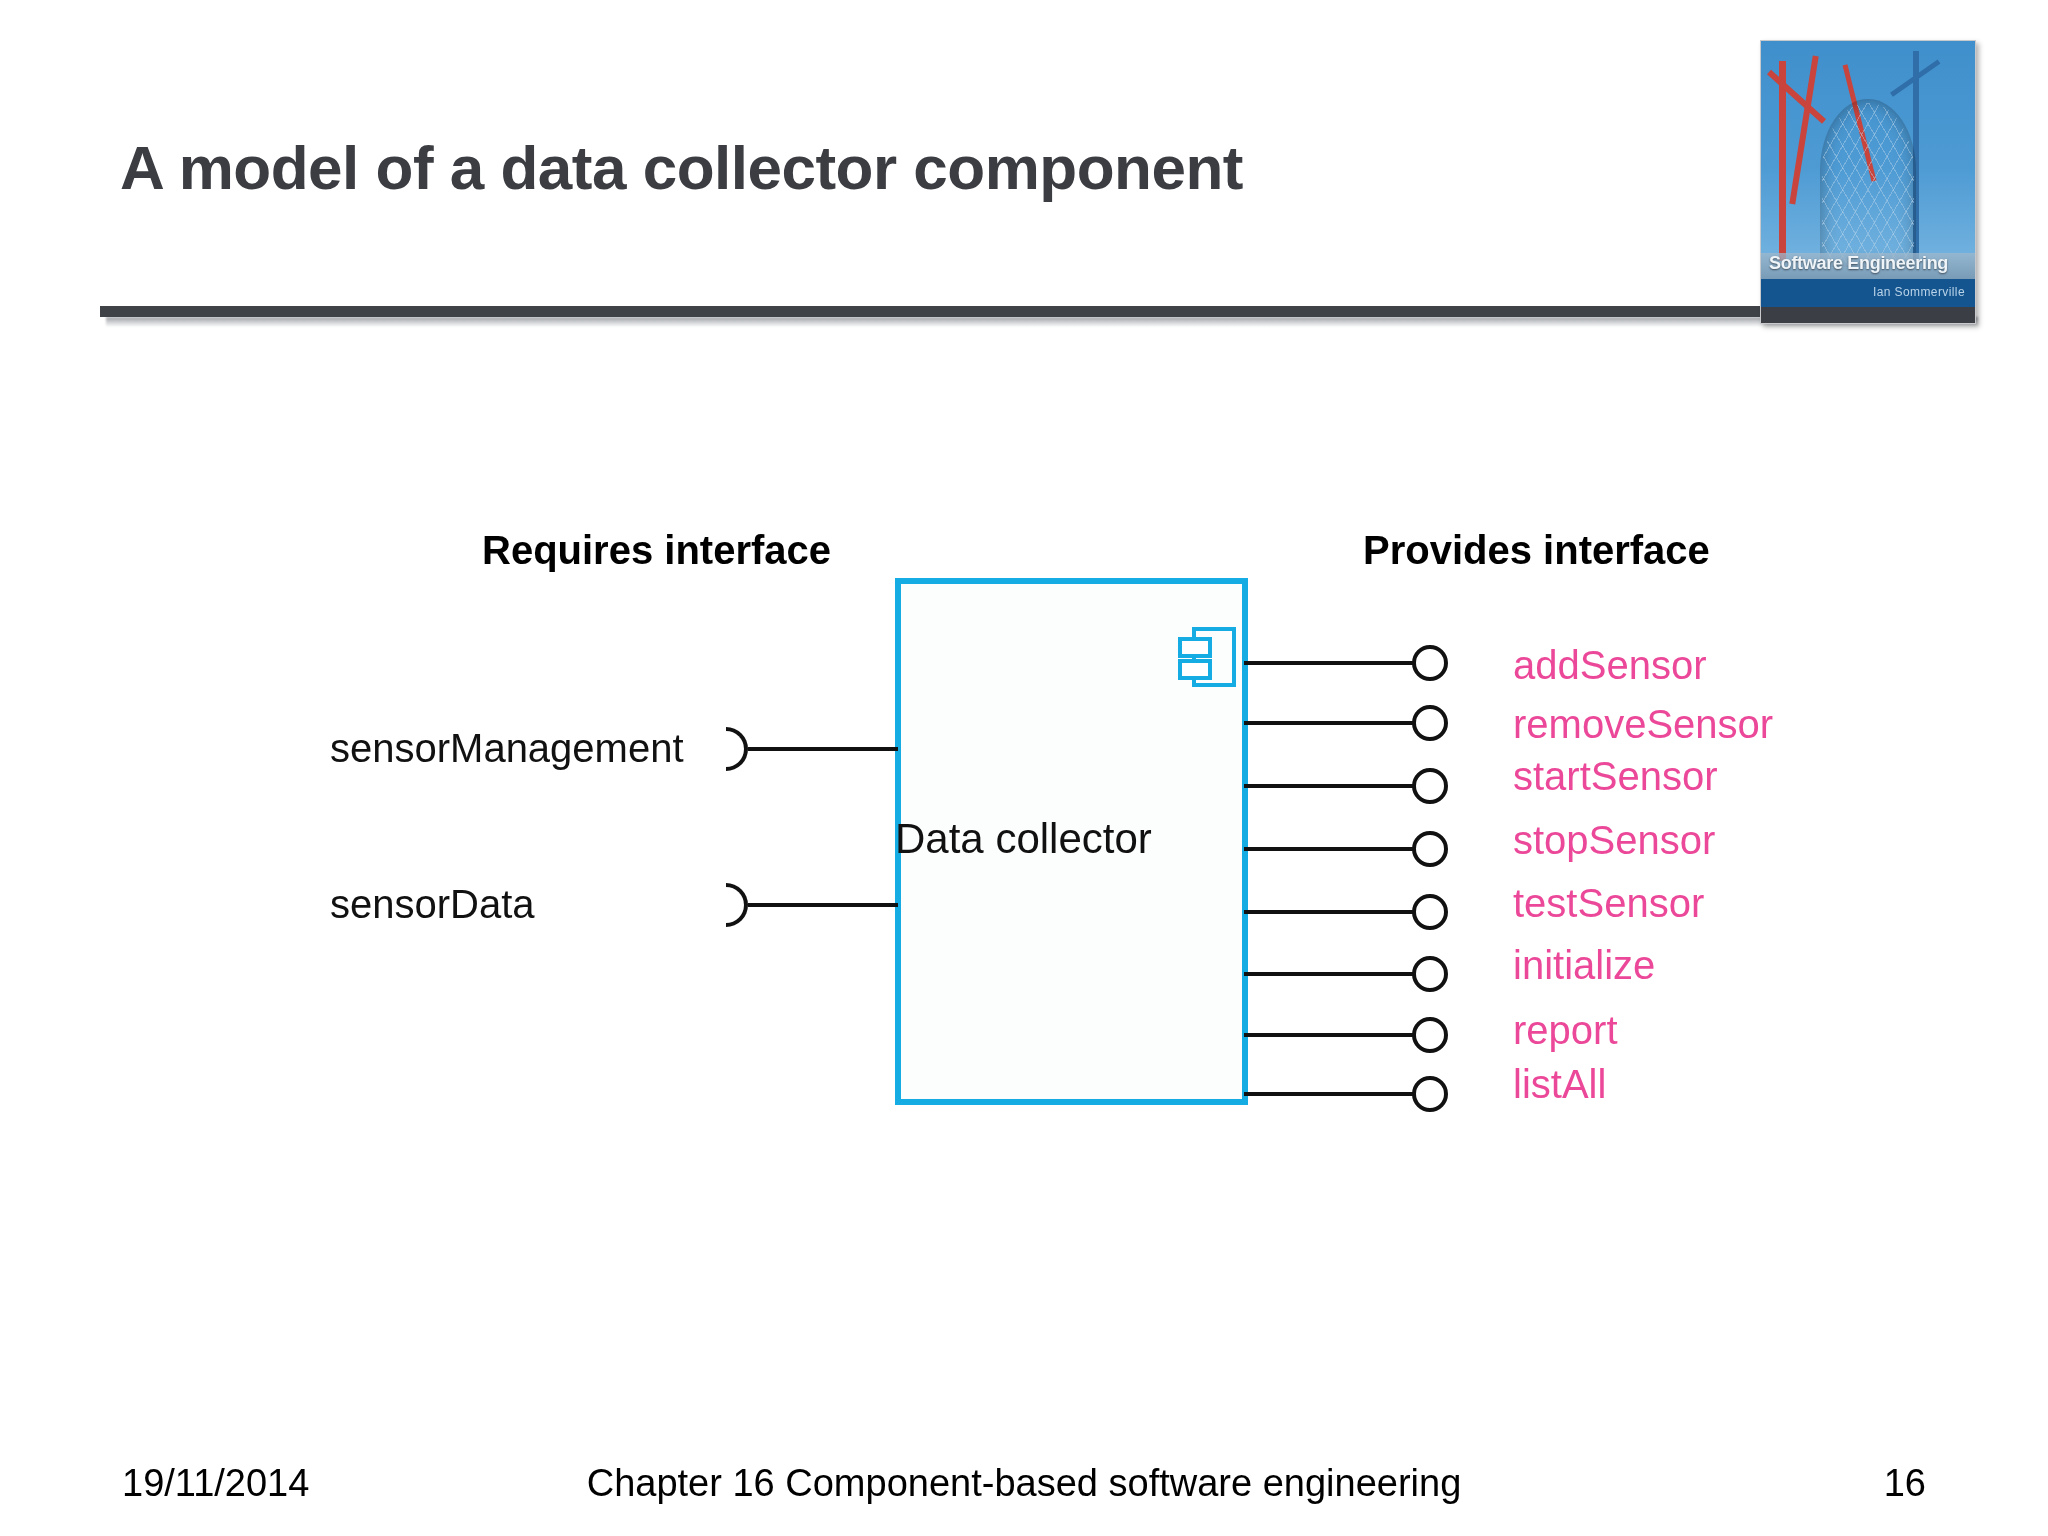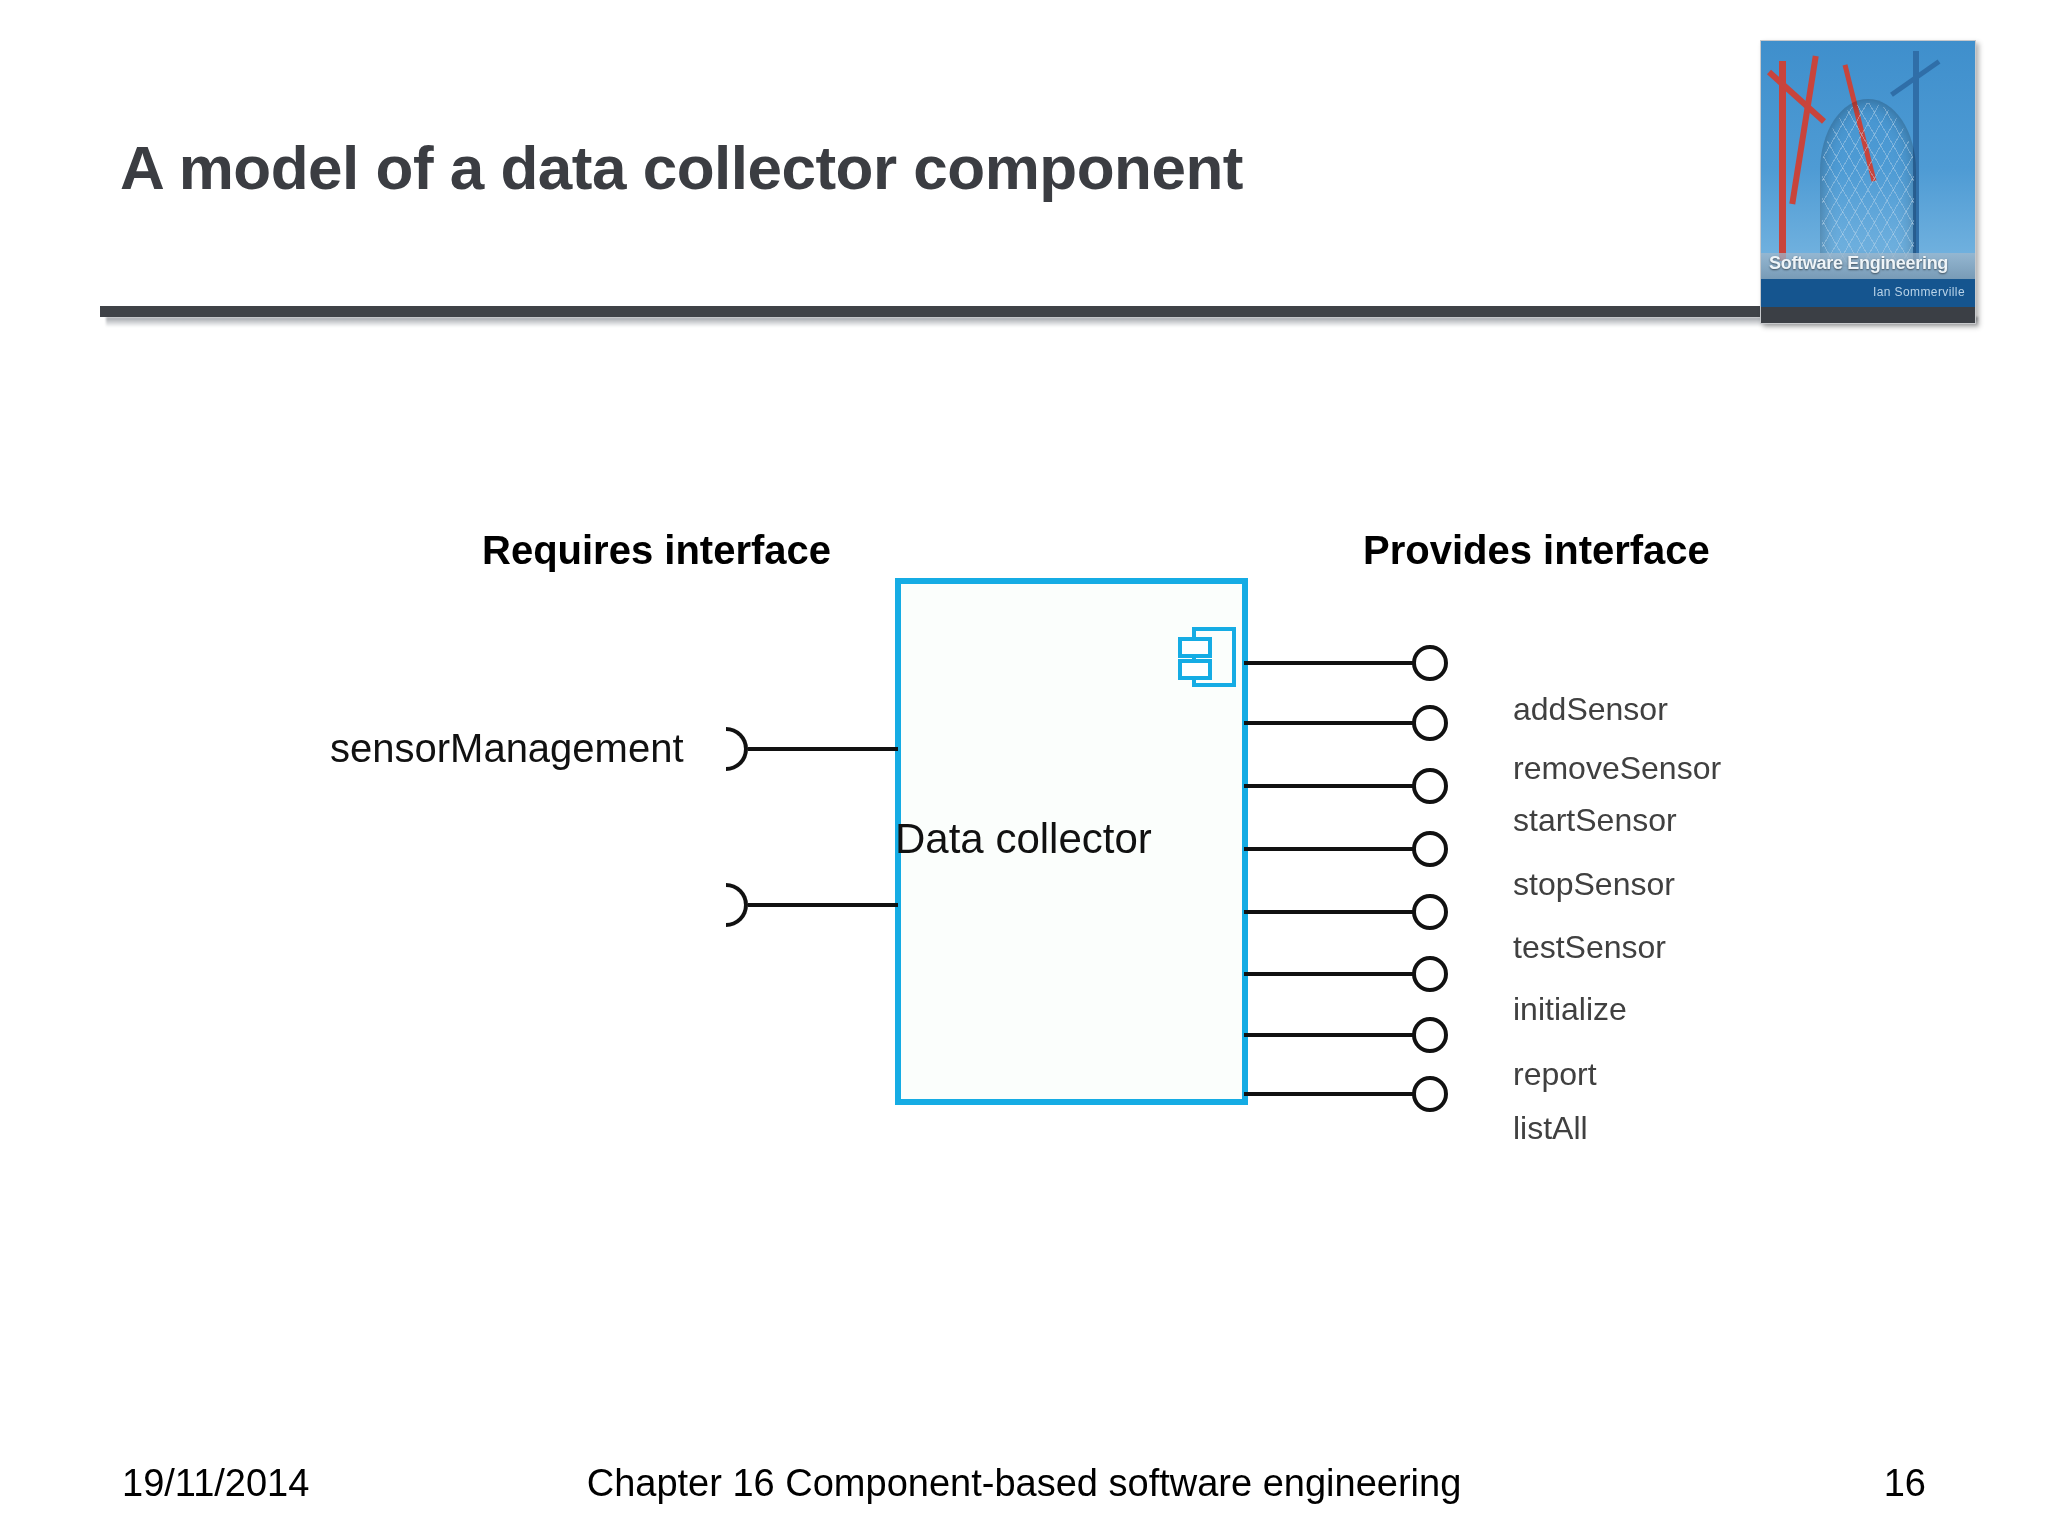--- a/index.html
+++ b/index.html
@@ -197,24 +197,23 @@
     width: 36px;
     height: 36px;
     border: 4px solid #111111;
     border-radius: 50%;
     background: #ffffff;
     box-sizing: border-box;
   }
 
   .prov-label {
     position: absolute;
-    font-size: 32px;
-    color: #404040;
-    white-space: nowrap;
-    margin-top: 48px;
+    font-size: 40px;
+    color: #ec4899;
+    white-space: nowrap;
   }
 
   .socket {
     position: absolute;
     width: 22px;
     height: 44px;
     border: 4px solid #111111;
     border-left: none;
     border-radius: 0 26px 26px 0;
     box-sizing: border-box;
@@ -284,20 +283,21 @@
     <svg id="component-icon" viewBox="0 0 60 66">
       <rect x="16" y="4" width="40" height="56" fill="none" stroke="#15ace4" stroke-width="4"></rect>
       <rect x="2" y="14" width="30" height="17" fill="#ffffff" stroke="#15ace4" stroke-width="4"></rect>
       <rect x="2" y="36" width="30" height="17" fill="#ffffff" stroke="#15ace4" stroke-width="4"></rect>
     </svg>
 
     <div class="req-label" style="left:330px; top:726px; width:390px;">sensorManagement</div>
     <div class="socket" style="left:726px; top:727px;"></div>
     <div class="conn-line" style="left:748px; top:747px; width:150px;"></div>
 
+    <div class="req-label" style="left:330px; top:882px; width:390px;">sensorData</div>
     <div class="socket" style="left:726px; top:883px;"></div>
     <div class="conn-line" style="left:748px; top:903px; width:150px;"></div>
 
     <div class="conn-line" style="left:1244px; top:661px; width:170px;"></div>
     <div class="ball" style="left:1412px; top:645px;"></div>
     <div class="prov-label" style="left:1513px; top:643px;">addSensor</div>
 
     <div class="conn-line" style="left:1244px; top:721px; width:170px;"></div>
     <div class="ball" style="left:1412px; top:705px;"></div>
     <div class="prov-label" style="left:1513px; top:702px;">removeSensor</div>

